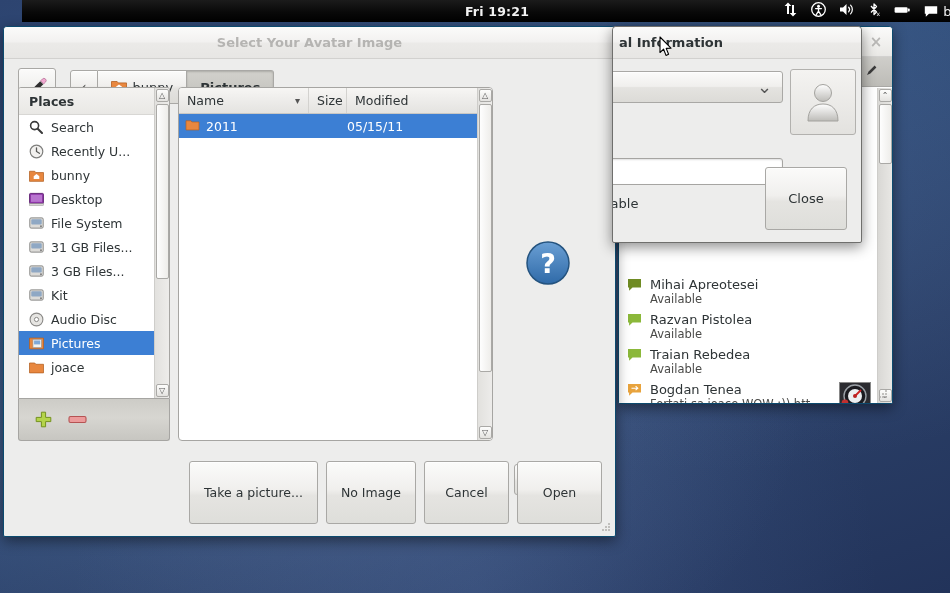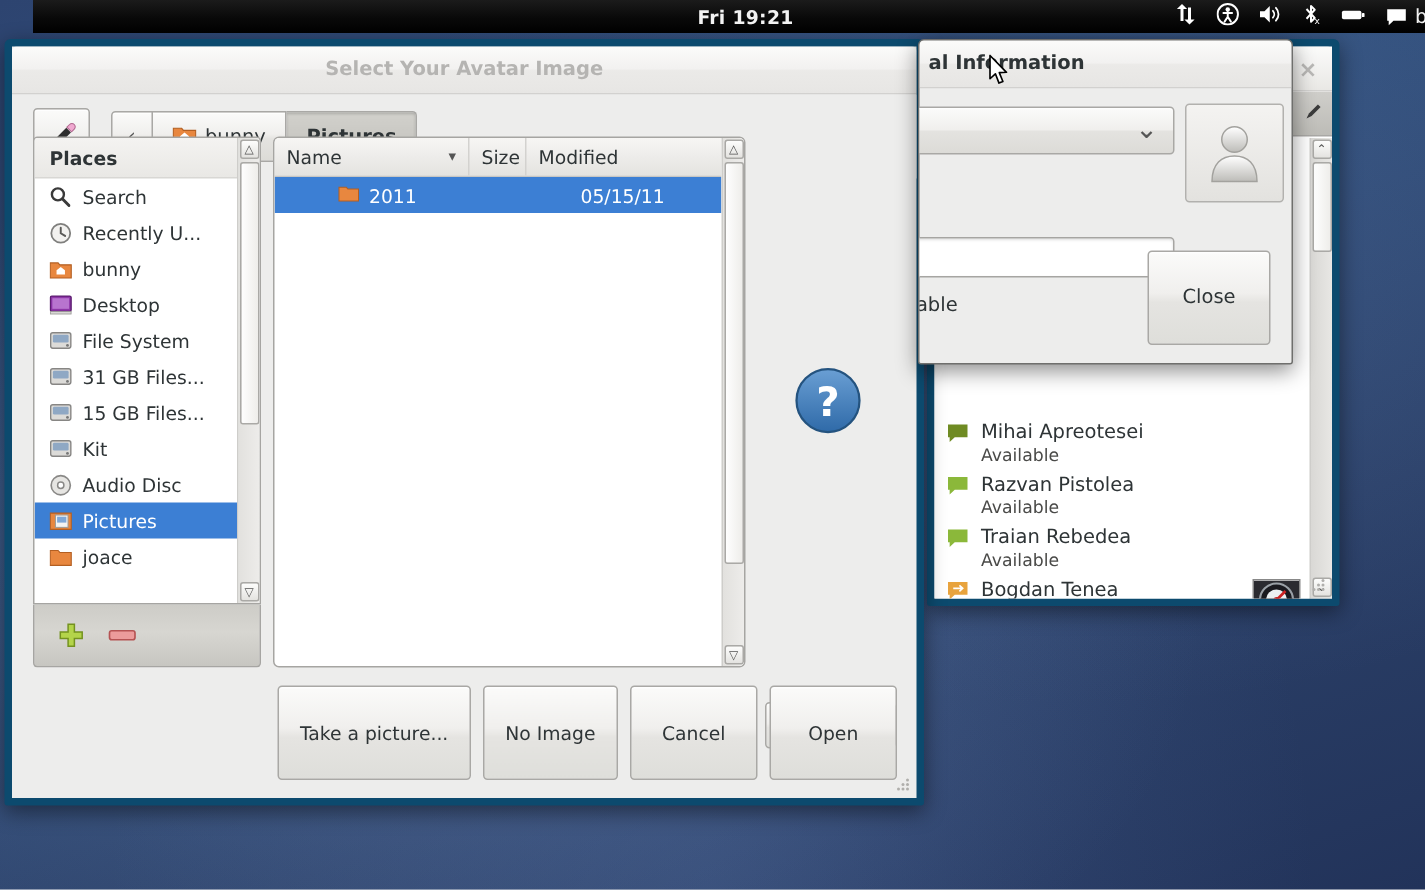--- a/index.html
+++ b/index.html
@@ -37,21 +37,21 @@
     position: absolute; right: 4px; top: 0; height: 22px;
     display: flex; align-items: center; gap: 13px;
   }
   .tray-ico { display:block; }
   #tray-user { display:flex; align-items:center; gap:5px; color:#f0f0f0; font-size:13px; }
 
   
   .win {
     position: absolute;
     background: #ededec;
-    border: 5px solid #0c4a6e;
+    border: 1px solid #0c4a6e;
     border-radius: 4px 4px 2px 2px;
     box-shadow: 0 4px 14px rgba(0,0,0,.45);
   }
   .titlebar {
     height: 32px;
     border-radius: 3px 3px 0 0;
     background: linear-gradient(to bottom, #fbfbfa 0%, #f2f1f0 48%, #ebeae8 52%, #e7e6e4 100%);
     border-bottom: 1px solid #d2d1cf;
     display: flex; align-items: center; justify-content: center;
     position: relative;
@@ -208,21 +208,21 @@
     cursor: pointer;
   }
   .th.name { width: 130px; justify-content: space-between; }
   .th.size { width: 38px; }
   .th.mod  { flex: 1; border-right: 0; }
   .fl-row {
     display: flex; align-items: center; height: 24px;
     font-size: 12.5px; color: #2e3436; cursor: pointer;
   }
   .fl-row.sel { background: #3c7fd4; color: #fff; }
-  .fl-name { width: 130px; display: flex; align-items: center; gap: 6px; padding-left: 6px; margin-left: 36px; }
+  .fl-name { width: 130px; display: flex; align-items: center; gap: 6px; padding-left: 6px; }
   .fl-size { width: 38px; }
   .fl-mod  { flex: 1; }
 
   
   #preview {
     width: 110px; height: 354px;
     display: flex; align-items: center; justify-content: center;
   }
 
   #filter-row {
@@ -588,21 +588,21 @@
           </div>
 
           <div class="place">
             <span class="glyph">
               <svg width="15" height="14" viewBox="0 0 16 15">
                   <rect x="0.8" y="2" width="14.4" height="11" rx="1.5" fill="#dcdbd8" stroke="#878684" stroke-width="1"></rect>
                   <rect x="2.4" y="3.4" width="11.2" height="5.6" rx="1" fill="#8fa8c4"></rect>
                   <circle cx="12.8" cy="11" r="1" fill="#777"></circle>
                 </svg>
             </span>
-            <span>15 GB Files...</span>
+            <span>3 GB Files...</span>
           </div>
 
           <div class="place">
             <span class="glyph">
               <svg width="15" height="14" viewBox="0 0 16 15">
                   <rect x="0.8" y="2" width="14.4" height="11" rx="1.5" fill="#dcdbd8" stroke="#878684" stroke-width="1"></rect>
                   <rect x="2.4" y="3.4" width="11.2" height="5.6" rx="1" fill="#8fa8c4"></rect>
                   <circle cx="12.8" cy="11" r="1" fill="#777"></circle>
                 </svg>
             </span>

